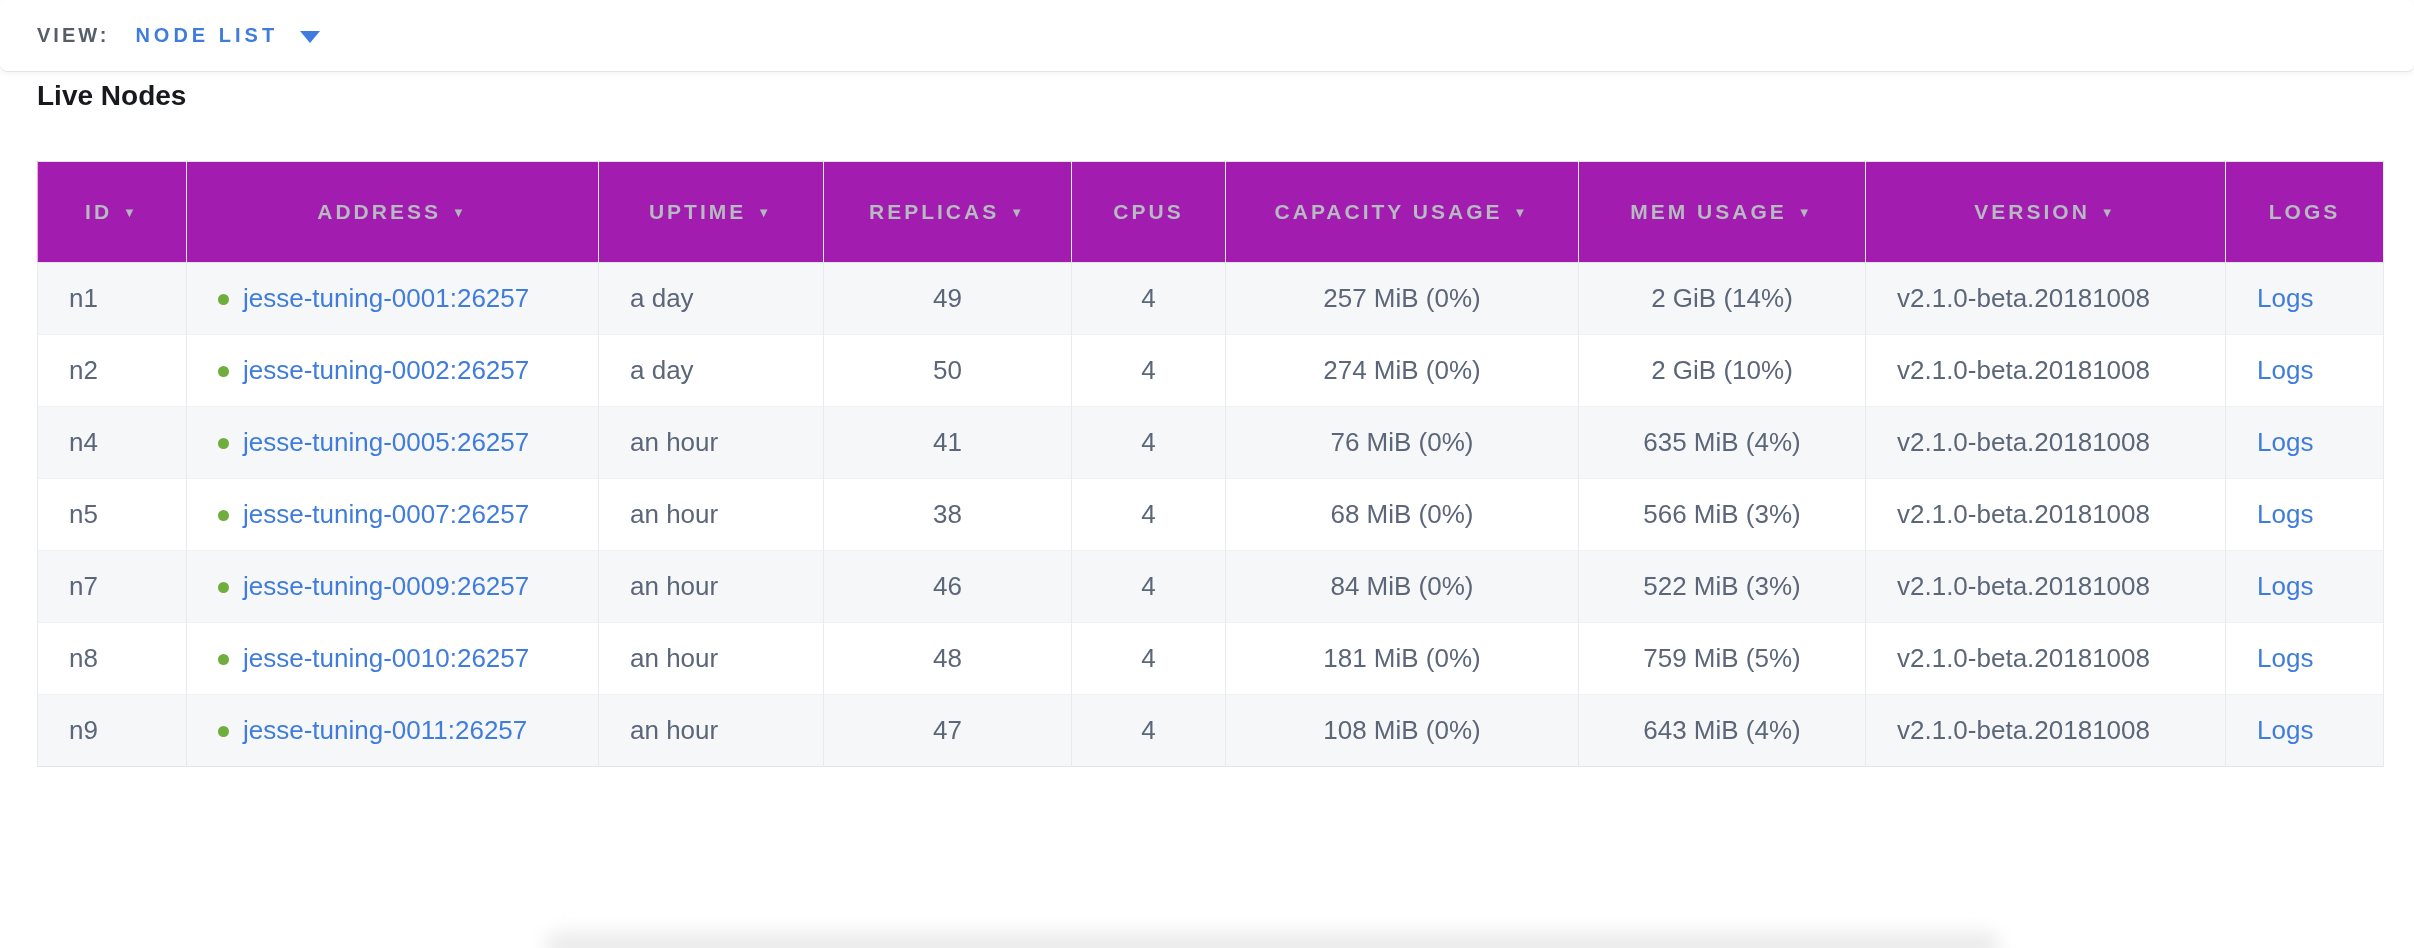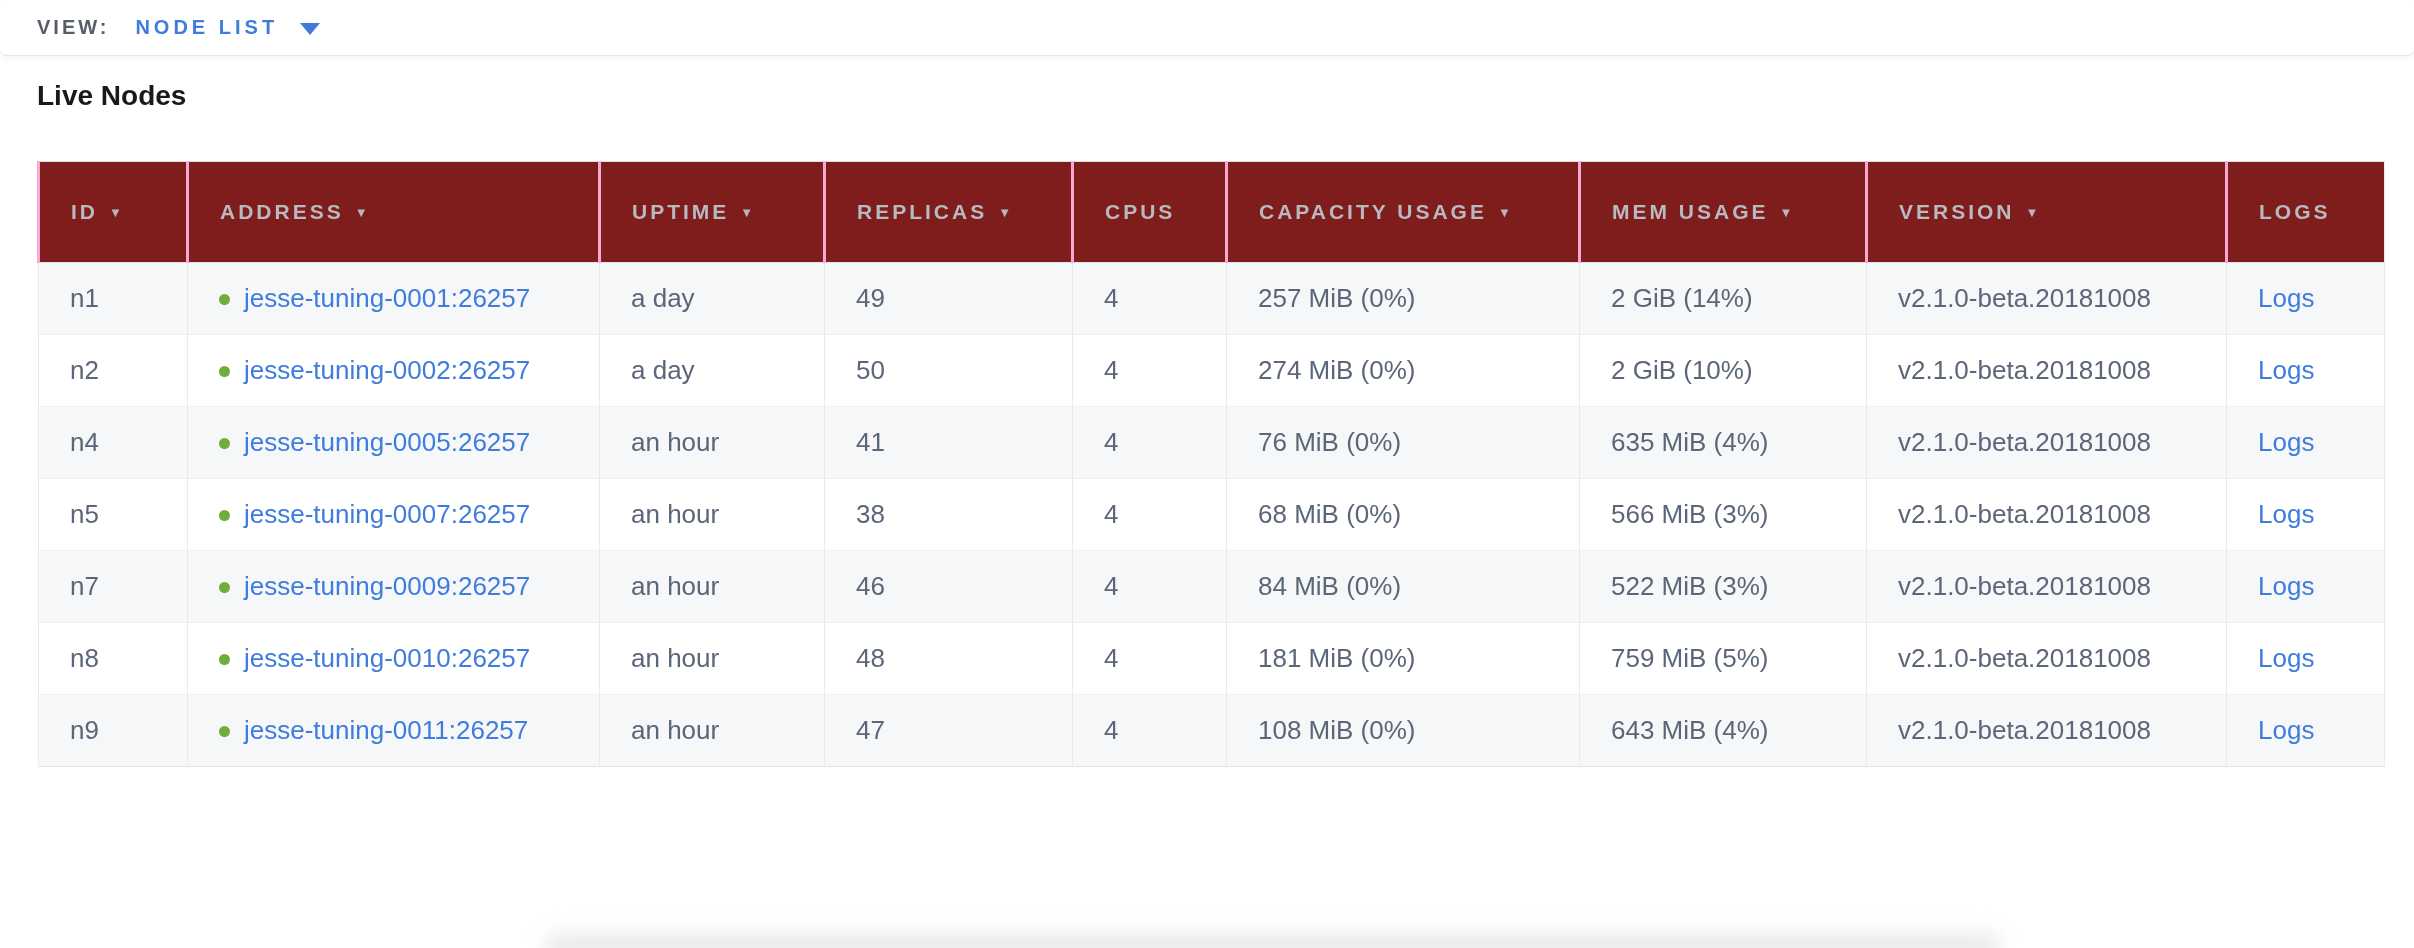--- a/index.html
+++ b/index.html
@@ -9,21 +9,21 @@
     --cell-slate: #5b6679;
   }
   html,body{margin:0;padding:0;}
   body{
     width:2414px;height:948px;position:relative;overflow:hidden;
     background:#ffffff;
     font-family:"Liberation Sans", sans-serif;
   }
   
   .topbar{
-    position:absolute;top:0;left:0;right:0;height:56px;
+    position:absolute;top:0;left:0;right:0;height:72px;
     background:#fff;border-bottom:1px solid #e4e5e7;
     box-shadow:0 2px 6px rgba(0,0,0,0.05);
     display:flex;align-items:center;padding-left:37px;box-sizing:border-box;
     z-index:2;
     border-radius:7px;
   }
   .view-label{
     font-size:20px;letter-spacing:3px;color:#575e68;font-weight:600;
   }
   .view-dd{
@@ -43,42 +43,42 @@
     font-size:28px;line-height:32px;font-weight:700;color:#17191d;
   }
   
   table.nodes{
     position:absolute;top:161px;left:37px;width:2346px;
     border-collapse:collapse;table-layout:fixed;
     border:1px solid #e2e4e7;background:#fff;
   }
   table.nodes th{
     height:101px;box-sizing:border-box;
-    padding:0 31px;text-align:left;vertical-align:middle;
+    padding:0 31px;text-align:center;vertical-align:middle;
     font-size:21px;font-weight:700;letter-spacing:3px;
-    color:var(--head-gray);background:#7f1d1d;
-    border-left:3px solid #f9a8d4;border-right:1px solid #e8eaec;
+    color:var(--head-gray);background:#a21caf;
+    border-left:1px solid #f9a8d4;border-right:1px solid #e8eaec;
     border-bottom:1px solid #e2e4e7;
     white-space:nowrap;overflow:hidden;
   }
   table.nodes th.sortable{cursor:pointer;}
   .sort-arrow{
     font-size:13px;color:#b4b7bd;margin-left:11px;
     position:relative;top:-2px;
   }
   table.nodes td{
     height:72px;box-sizing:border-box;
     padding:0 31px;vertical-align:middle;
     font-size:26px;color:var(--cell-slate);
     border-left:1px solid #e8eaec;border-right:1px solid #e8eaec;
     border-top:1px solid #f0f1f3;
     white-space:nowrap;overflow:hidden;
   }
   table.nodes tbody tr:nth-child(odd){background:#f6f7f8;}
-  table.nodes td.num{text-align:left;}
+  table.nodes td.num{text-align:center;}
   .dot{
     display:inline-block;width:11px;height:11px;border-radius:50%;
     background:var(--green);margin-right:14px;vertical-align:2px;
   }
   a.lnk{color:var(--accent);text-decoration:none;cursor:pointer;}
   
   .bottom-shade{
     position:absolute;left:545px;bottom:-12px;width:1455px;height:28px;
     background:#ebebeb;border-radius:18px;filter:blur(9px);
   }

